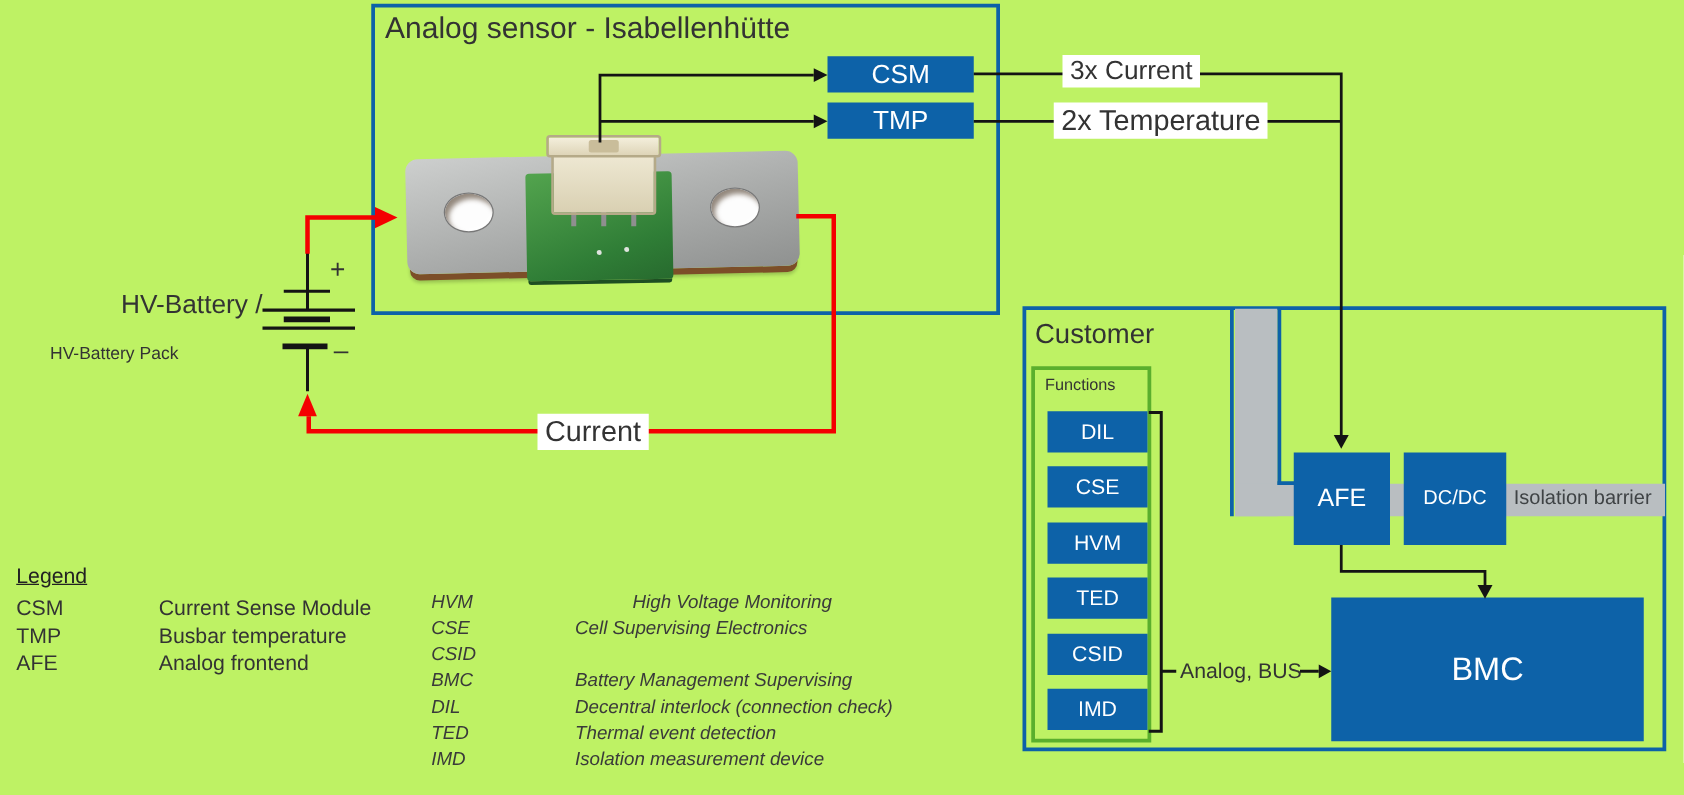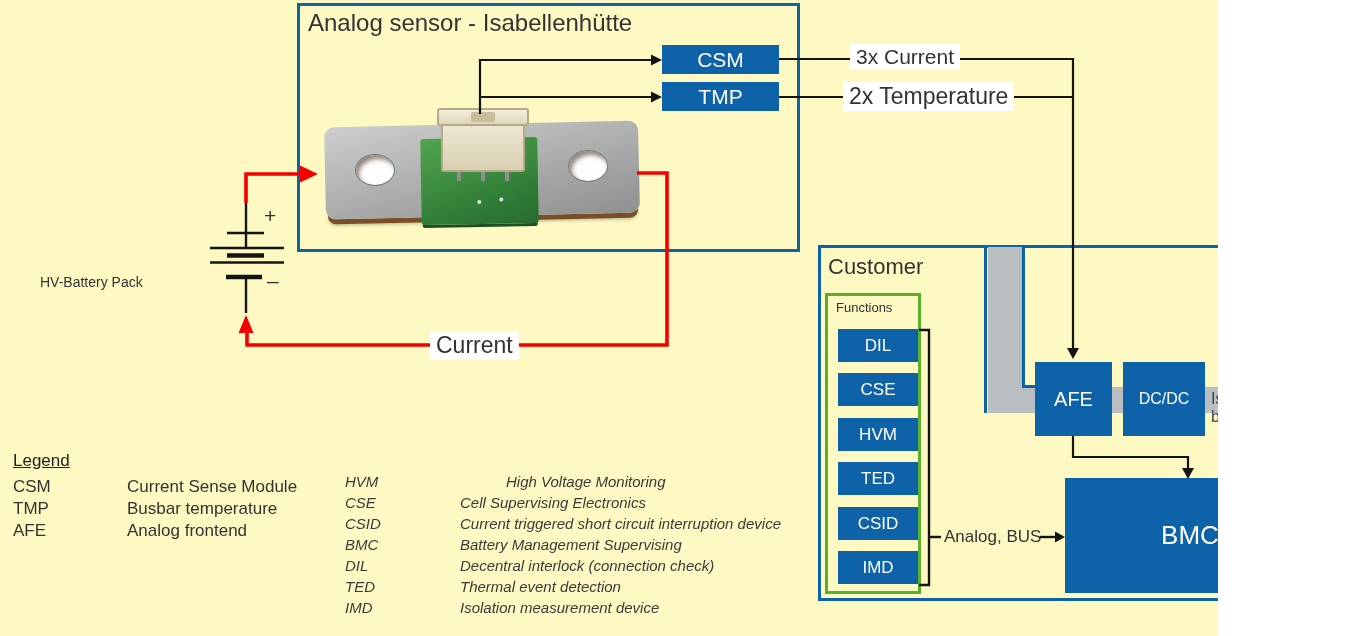--- a/index.html
+++ b/index.html
@@ -1,18 +1,18 @@
 <!DOCTYPE html>
 <html><head>
 <meta charset="utf-8">
 <style>
   * { box-sizing: border-box; margin: 0; padding: 0; }
   html,body { background:#ffffff; }
   body { font-family: "Liberation Sans", sans-serif; color:#333; }
-  #stage { position:relative; width:1218px; height:636px; background:#fef9c3; overflow:hidden; }
+  #stage { position:relative; width:1347px; height:636px; background:#bef264; overflow:hidden; }
 
   
   .frame { position:absolute; border:3px solid #0d62a8; background:transparent; }
   .frame-green { position:absolute; border:3px solid #5aaf2d; background:transparent; }
 
   
   .blk { position:absolute; background:#0d62a8; color:#fff; text-align:center; }
 
   .title { position:absolute; color:#333; }
 
@@ -138,40 +138,40 @@
       <path d="M637 173 H667 V345 H247 V333"></path>
     </g>
     <polygon points="300,165.5 300,182.5 318,174" fill="#f40000"></polygon>
     <polygon points="238.5,333 253.5,333 246,315" fill="#f40000"></polygon>
   </svg>
 
   <div class="lineLabel" style="left:850px; top:44px; font-size:21px;">3x Current</div>
   <div class="lineLabel" style="left:843px; top:82px; font-size:23px;">2x Temperature</div>
   <div class="lineLabel" style="left:430px; top:331px; font-size:23px;">Current</div>
 
+  <div class="title" style="left:40px; top:232px; width:170px; text-align:right; font-size:21px;">HV-Battery /</div>
   <div class="title" style="left:40px; top:274px; width:193px; text-align:left; font-size:14px;">HV-Battery Pack</div>
   <div class="title" style="left:264px; top:204px; font-size:21px;">+</div>
   <div class="title" style="left:267px; top:269px; font-size:21px;">–</div>
 
 
   <div class="title" style="left:13px; top:451px; font-size:17px; text-decoration:underline; color:#222;">Legend</div>
 
   <div class="lg-prim" style="left:13px;  top:477px;">CSM</div>
   <div class="lg-prim" style="left:127px; top:477px;">Current Sense Module</div>
   <div class="lg-prim" style="left:13px;  top:499px;">TMP</div>
   <div class="lg-prim" style="left:127px; top:499px;">Busbar temperature</div>
   <div class="lg-prim" style="left:13px;  top:521px;">AFE</div>
   <div class="lg-prim" style="left:127px; top:521px;">Analog frontend</div>
 
   <div class="lg-sec" style="left:345px; top:473px;">HVM</div>
   <div class="lg-sec" style="left:460px; top:473px;margin-left:46px;">High Voltage Monitoring</div>
   <div class="lg-sec" style="left:345px; top:494px;">CSE</div>
   <div class="lg-sec" style="left:460px; top:494px;">Cell Supervising Electronics</div>
   <div class="lg-sec" style="left:345px; top:515px;">CSID</div>
-  <div class="lg-sec" style="left:460px; top:515px;">Current triggered short circuit interruption device</div>
   <div class="lg-sec" style="left:345px; top:536px;">BMC</div>
   <div class="lg-sec" style="left:460px; top:536px;">Battery Management Supervising</div>
   <div class="lg-sec" style="left:345px; top:557px;">DIL</div>
   <div class="lg-sec" style="left:460px; top:557px;">Decentral interlock (connection check)</div>
   <div class="lg-sec" style="left:345px; top:578px;">TED</div>
   <div class="lg-sec" style="left:460px; top:578px;">Thermal event detection</div>
   <div class="lg-sec" style="left:345px; top:599px;">IMD</div>
   <div class="lg-sec" style="left:460px; top:599px;">Isolation measurement device</div>
 
 </div>

